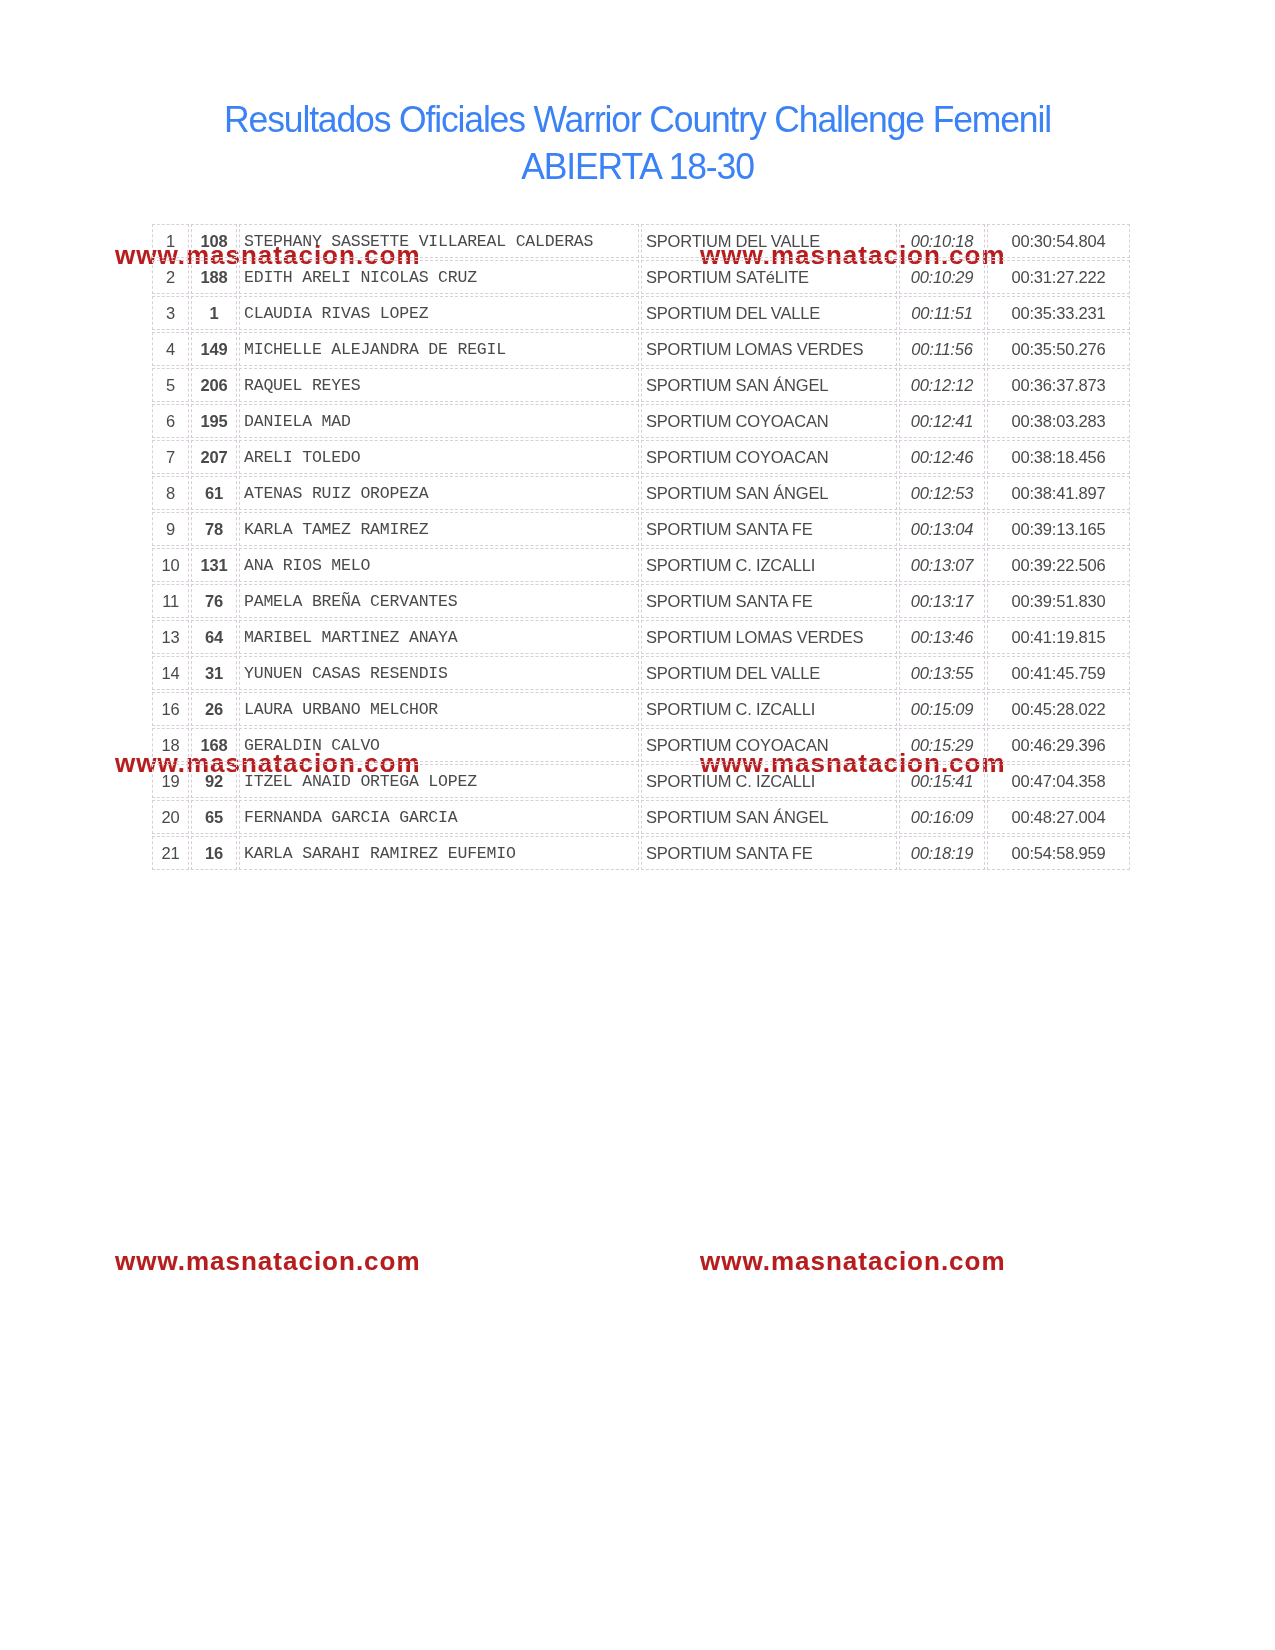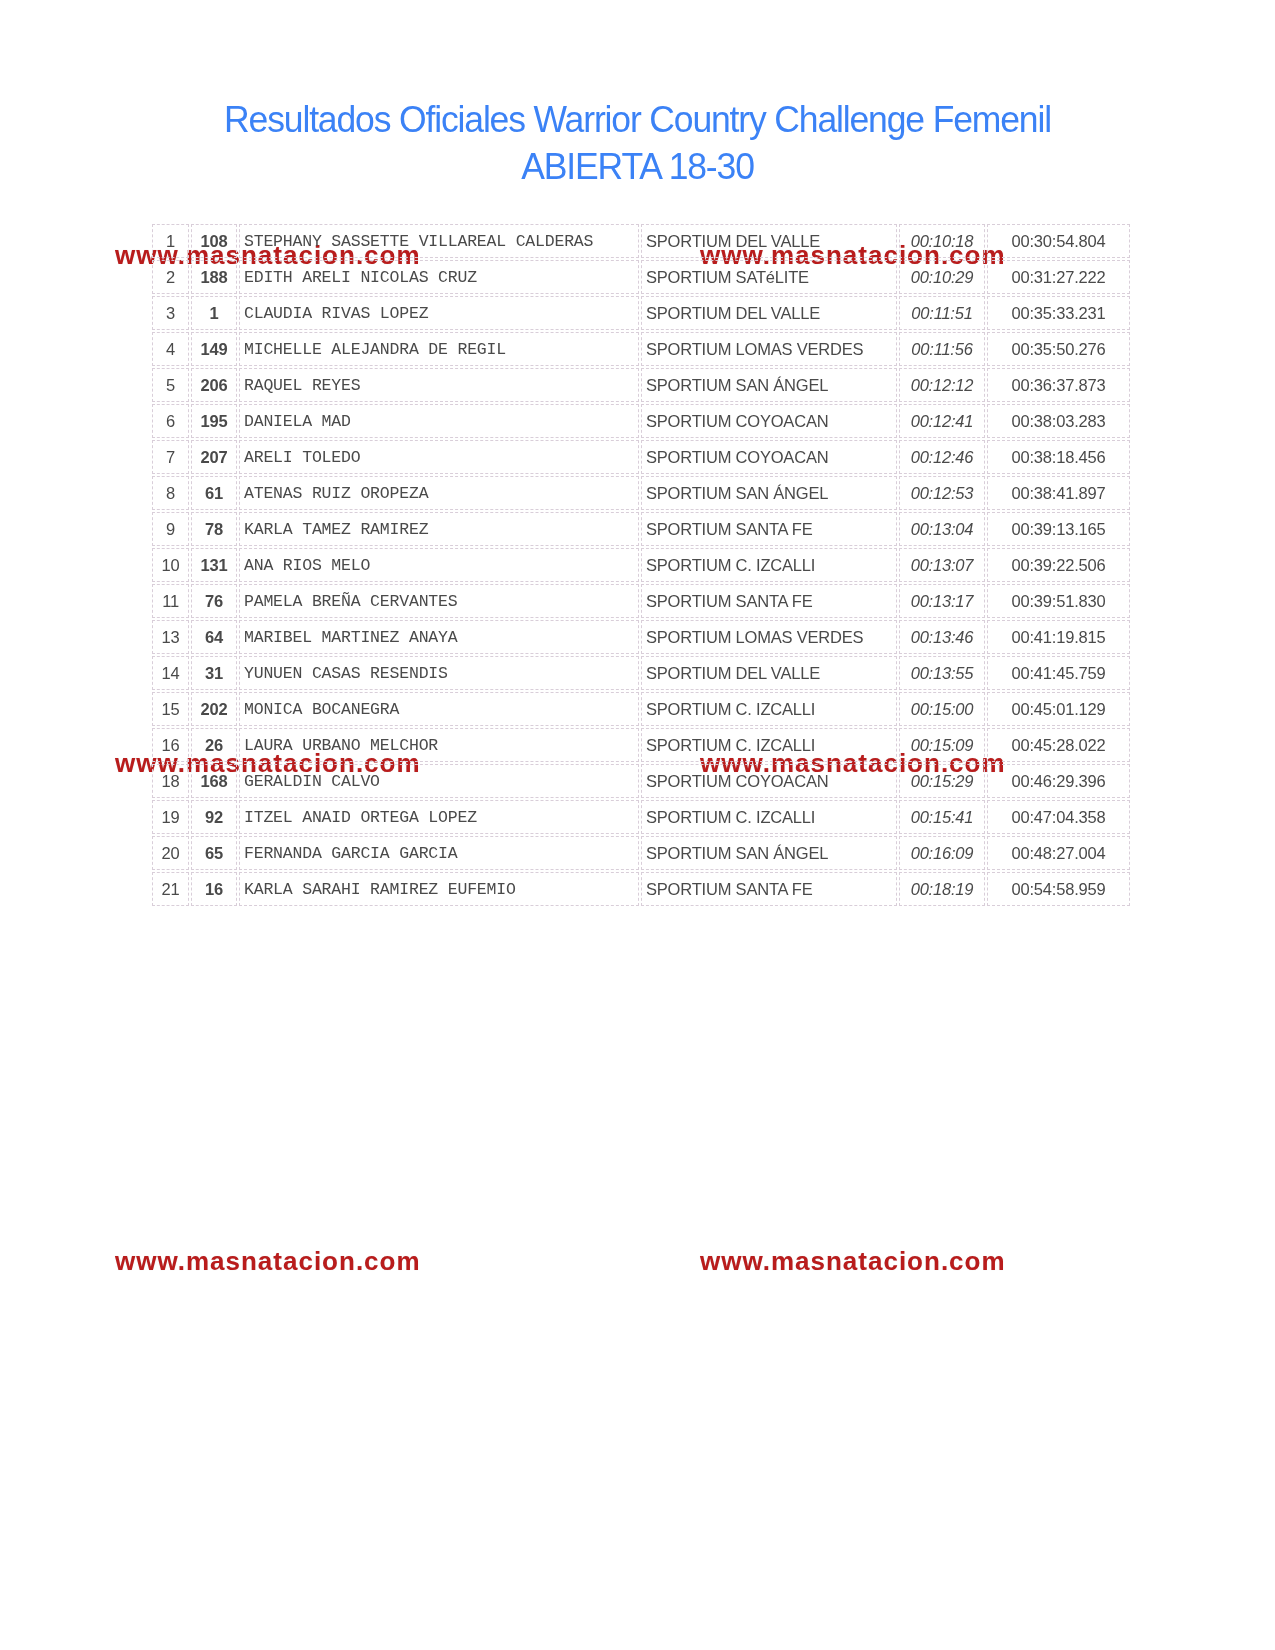--- a/index.html
+++ b/index.html
@@ -206,28 +206,20 @@
   </tr>
         <tr>
     <td class="c-pos">14</td>
     <td class="c-bib">31</td>
     <td class="c-name">YUNUEN CASAS RESENDIS</td>
     <td class="c-team">SPORTIUM DEL VALLE</td>
     <td class="c-split">00:13:55</td>
     <td class="c-final">00:41:45.759</td>
   </tr>
         <tr>
-    <td class="c-pos">15</td>
-    <td class="c-bib">202</td>
-    <td class="c-name">MONICA BOCANEGRA</td>
-    <td class="c-team">SPORTIUM C. IZCALLI</td>
-    <td class="c-split">00:15:00</td>
-    <td class="c-final">00:45:01.129</td>
-  </tr>
-        <tr>
     <td class="c-pos">16</td>
     <td class="c-bib">26</td>
     <td class="c-name">LAURA URBANO MELCHOR</td>
     <td class="c-team">SPORTIUM C. IZCALLI</td>
     <td class="c-split">00:15:09</td>
     <td class="c-final">00:45:28.022</td>
   </tr>
         <tr>
     <td class="c-pos">18</td>
     <td class="c-bib">168</td>

